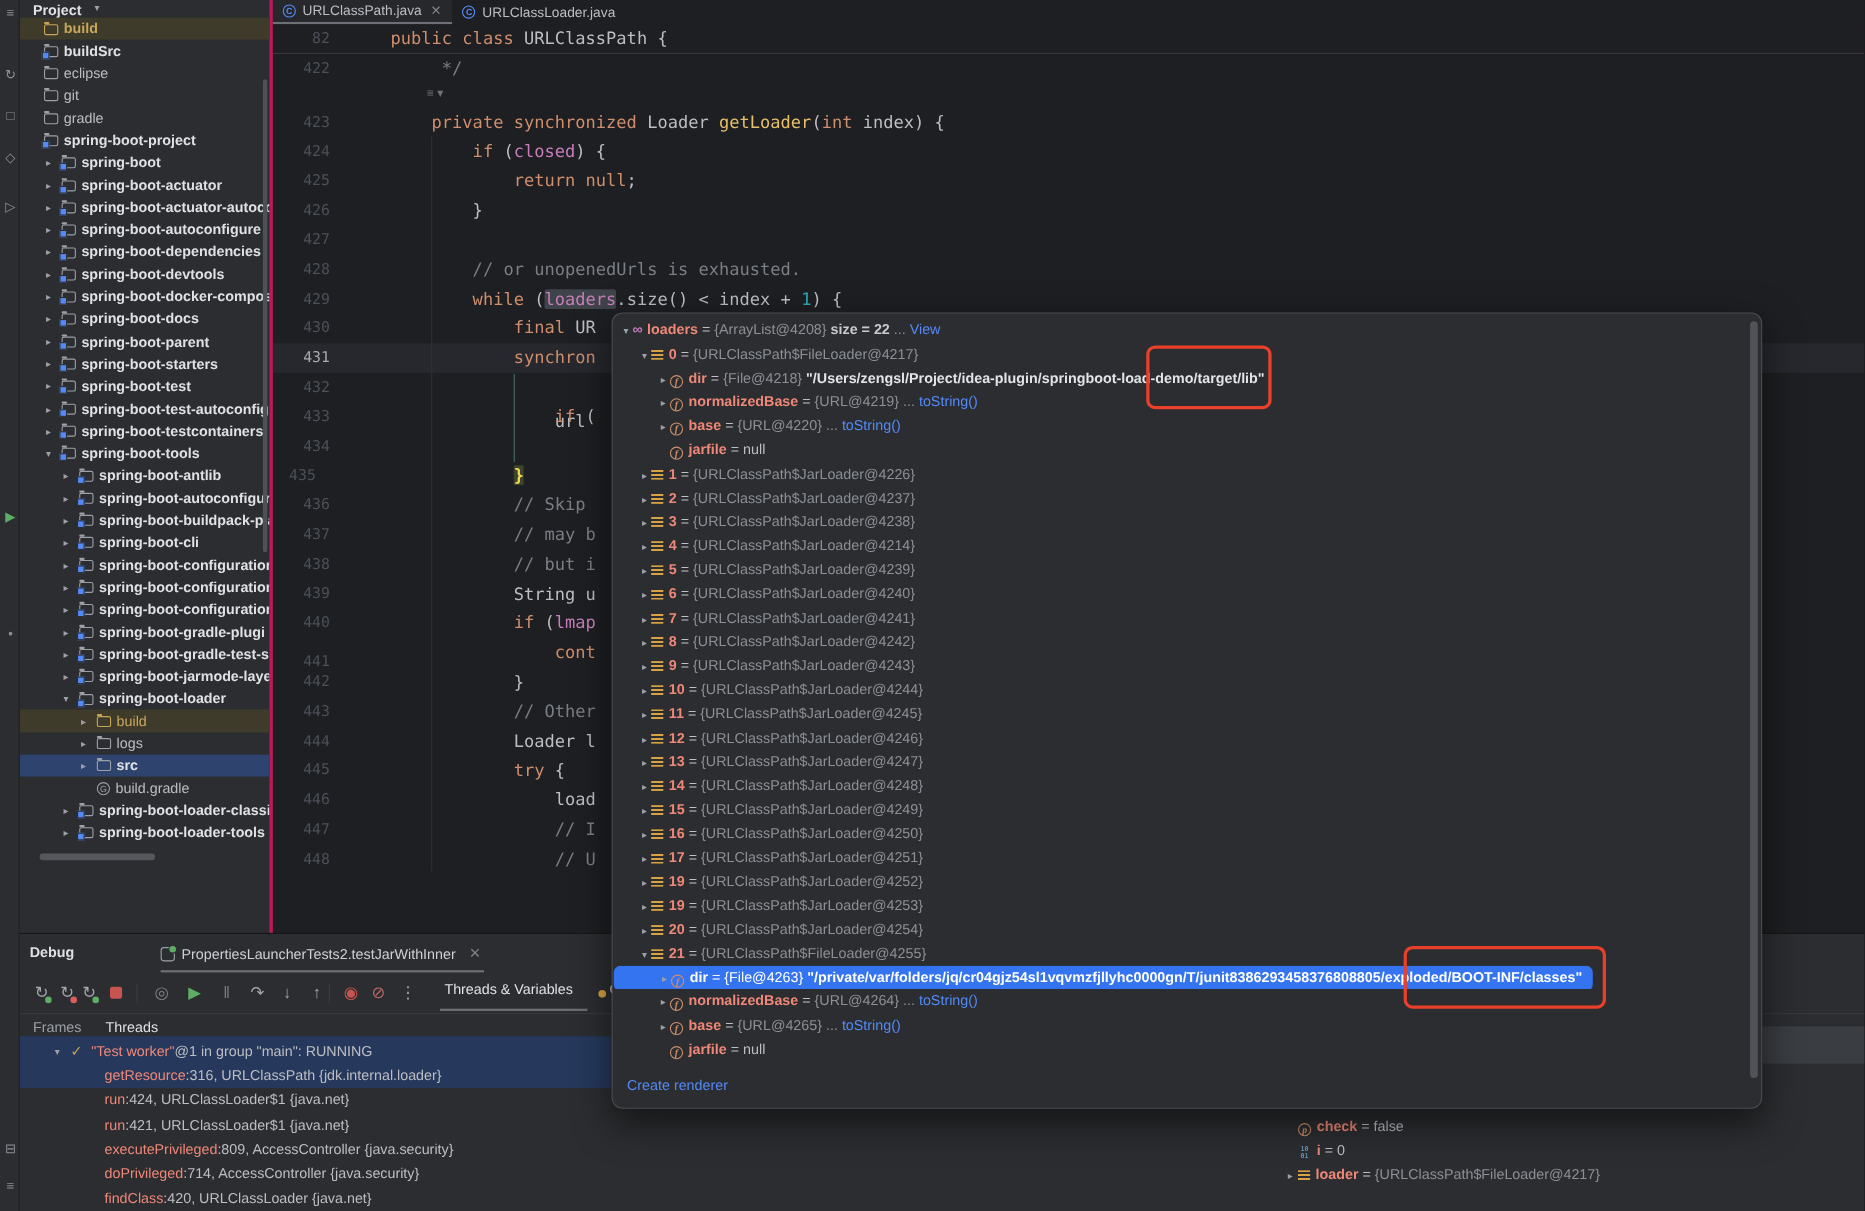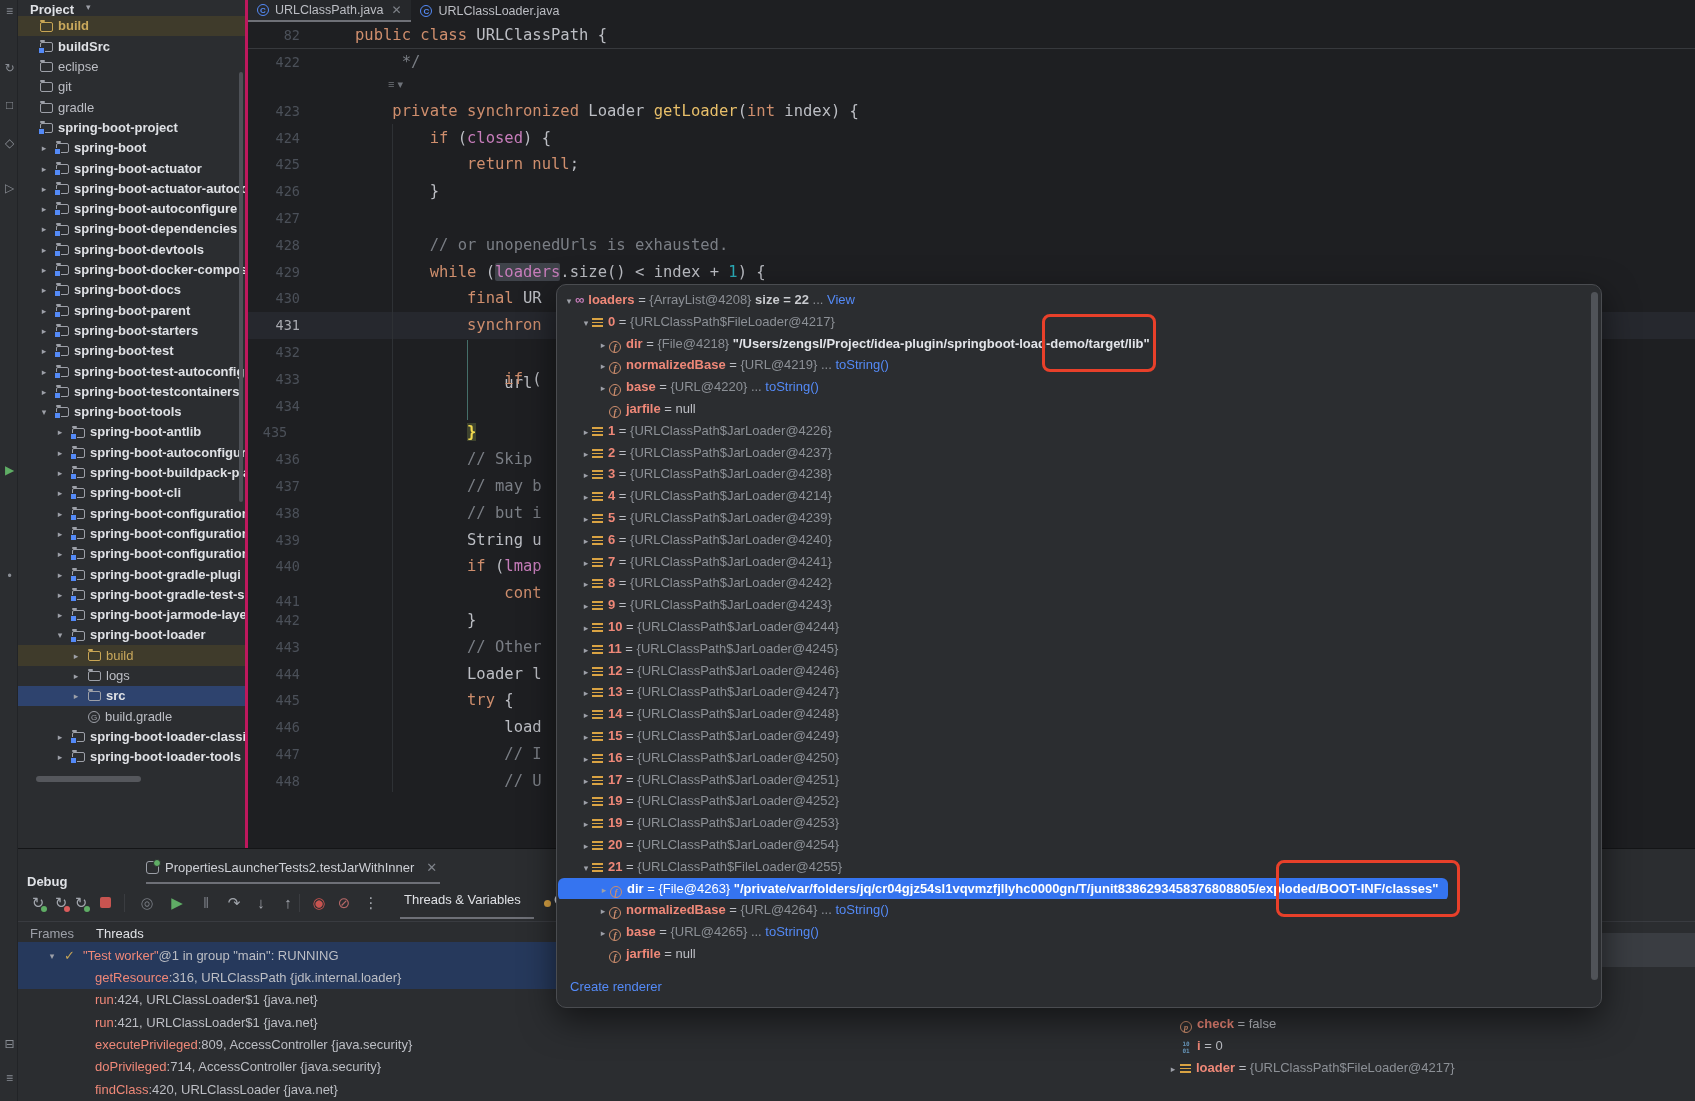--- a/index.html
+++ b/index.html
@@ -65,21 +65,21 @@
     border-bottom:1px solid #37393D; z-index:3;padding-left:48px; }
   .inlay-icon { position:absolute; left:140px; color:#6F737A; font-size:11px; }
   .tk-kw { color:#CF8E6D; } .tk-cm { color:#7A7E85; } .tk-pln { color:#BCBEC4; }
   .tk-fld { color:#C77DBB; } .tk-num { color:#2AACB8; } .tk-meth { color:#E8BF6A;margin-top:39px; }
   .tk-fldhl { color:#C77DBB; background:#3F434A; border-radius:2px; }
   .tk-bracehl { color:#F2D94E; background:#3E432E; font-weight:700; }
 
   
   #debug-panel { position:absolute; left:18px; top:848px; width:1677px; height:253px;
     background:#2B2D30; border-top:1px solid #141517; z-index:2; }
-  .dbg-title { position:absolute; left:9px; top:25px; font-size:13px; font-weight:700; color:#DFE1E5; }
+  .dbg-title { position:absolute; left:9px; top:9px; font-size:13px; font-weight:700; color:#DFE1E5; }
   .sess-tab { position:absolute; left:128px; top:6px; height:24px; display:flex; align-items:center; gap:6px; }
   .sess-icon { position:relative; width:13px; height:13px; border:1.5px solid #9DA0A8; border-radius:3px; }
   .sess-icon::after { content:""; position:absolute; right:-3px; top:-3px; width:6px; height:6px;
     border-radius:50%; background:#5FAD65; border:1px solid #2B2D30; }
   .sess-label { font-size:13px; color:#CED0D6; }
   .sess-close { color:#7F838A; font-size:13px; margin-left:6px; }
   .sess-underline { position:absolute; left:128px; top:33px; width:294px; height:2px; background:#6E7077; }
   #debug-toolbar { position:absolute; left:0; top:36px; width:540px; height:36px; }
   .tb-icon { position:absolute; top:7px; width:22px; height:22px; text-align:center; font-size:15px;
     line-height:22px; }

